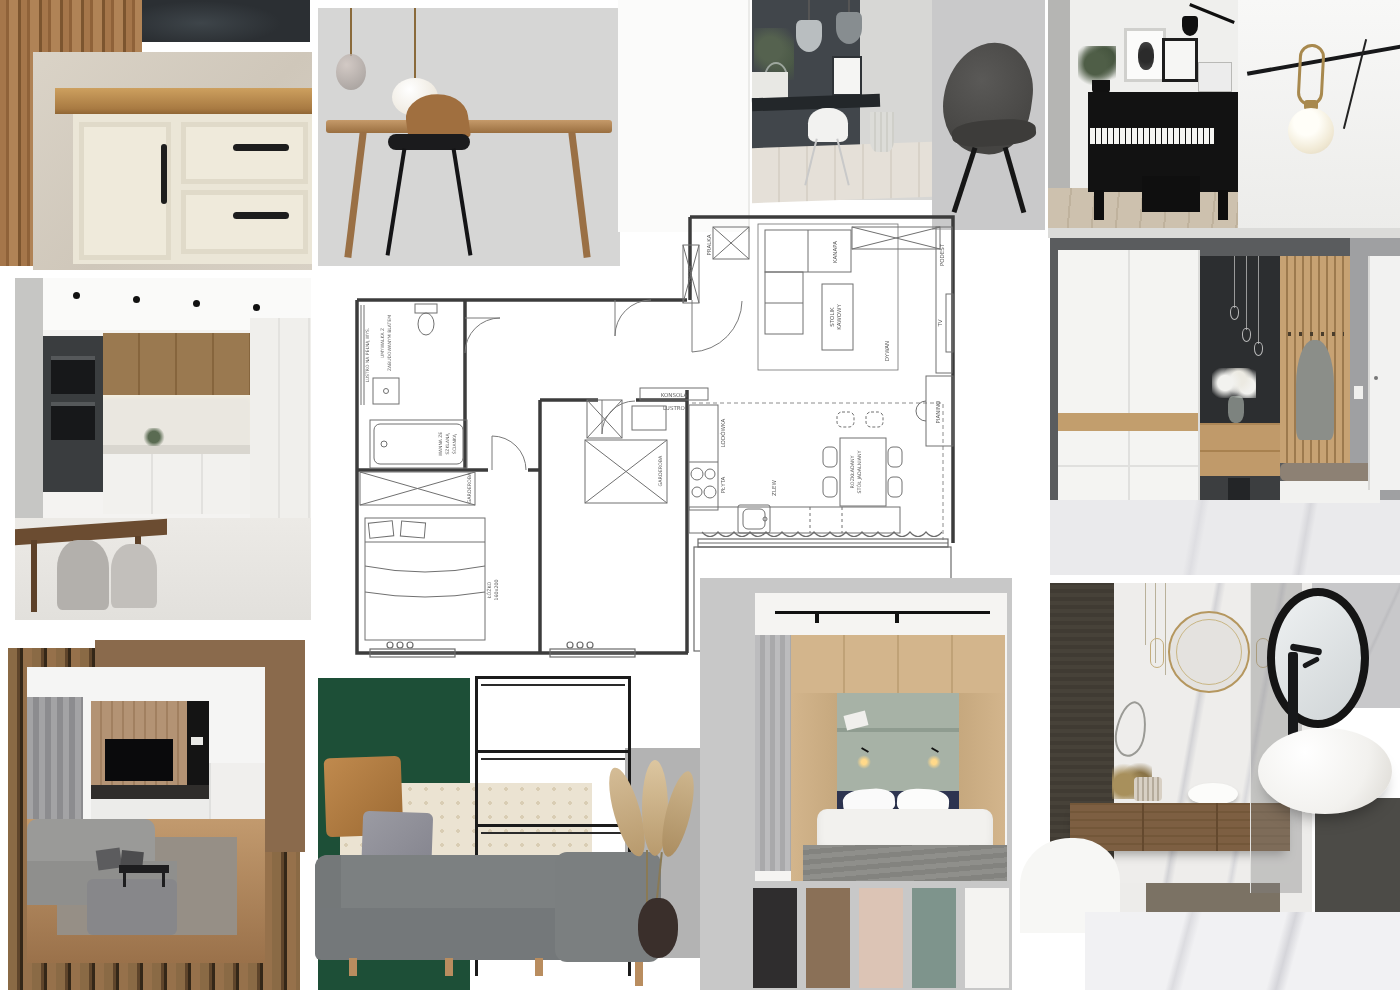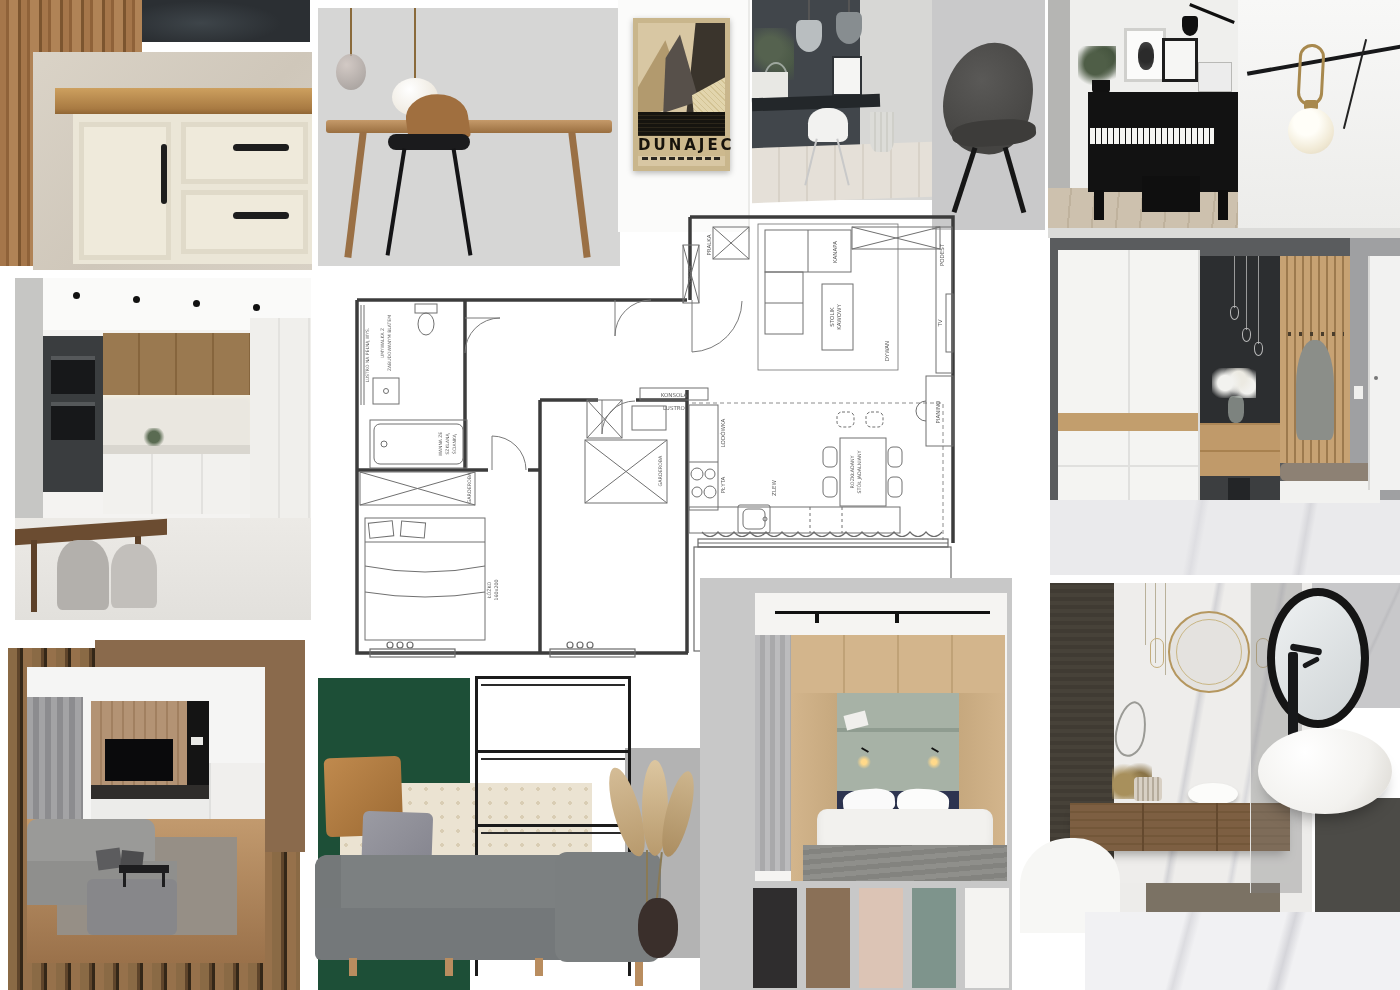--- a/index.html
+++ b/index.html
@@ -38,31 +38,20 @@
     <div class="t" style="left:8px;top:112px;width:286px;height:13px;background:linear-gradient(180deg,#c59a6a,#9a6f40);border-radius:3px;"></div>
     <div class="t" style="left:34px;top:124px;width:7px;height:126px;background:#9a7045;transform:rotate(7deg);"></div>
     <div class="t" style="left:258px;top:124px;width:7px;height:126px;background:#9a7045;transform:rotate(-7deg);"></div>
     <div class="t" style="left:88px;top:86px;width:62px;height:48px;background:#a06f3f;border-radius:46% 54% 8% 8%;transform:rotate(-8deg);"></div>
     <div class="t" style="left:70px;top:126px;width:82px;height:16px;background:#1b1b1d;border-radius:8px;"></div>
     <div class="t" style="left:76px;top:140px;width:4px;height:108px;background:#141416;transform:rotate(9deg);"></div>
     <div class="t" style="left:142px;top:140px;width:4px;height:108px;background:#141416;transform:rotate(-9deg);"></div>
   </div>
 
   <div class="t" style="left:618px;top:0;width:132px;height:232px;background:#fbfbfa;border-right:2px solid #ebebe9;"></div>
-  <div class="t" style="left:633px;top:18px;width:97px;height:153px;border:5px solid #c9b68c;background:#d8c7a3;box-shadow:0 2px 6px rgba(0,0,0,.28);">
-    <div class="t" style="left:48%;top:0;width:52%;height:78%;background:#3a342c;clip-path:polygon(35% 0,100% 0,100% 100%,10% 100%);"></div>
-    <div class="t" style="left:0;top:12%;width:70%;height:55%;background:#b29a6e;clip-path:polygon(0 60%,45% 0,80% 80%,0 100%);"></div>
-    <div class="t" style="left:18%;top:8%;width:55%;height:55%;background:#57504a;clip-path:polygon(25% 30%,55% 0,95% 85%,20% 100%);"></div>
-    <div class="t" style="left:62%;top:38%;width:38%;height:36%;background:repeating-linear-gradient(45deg,#e2d5ad 0 3px,#d3c394 3px 4px);clip-path:polygon(0 35%,100% 0,100% 100%,10% 100%);"></div>
-    <div class="t" style="left:0;top:62%;width:100%;height:17%;background:repeating-linear-gradient(180deg,#16140f 0 3px,#2c261a 3px 4px);"></div>
-    <div class="t" style="left:0;top:79%;width:100%;height:14%;background:#cdb98e;">
-      <div class="poster-title">DUNAJEC</div>
-    </div>
-    <div class="t" style="left:5%;top:94%;width:90%;height:3px;background:repeating-linear-gradient(90deg,#2a261f 0 6px,rgba(0,0,0,0) 6px 9px);"></div>
-  </div>
 
   <div class="t" style="left:752px;top:0;width:180px;height:200px;background:#d7d7d5;">
     <div class="t" style="left:0;top:0;width:108px;height:160px;background:#41464b;"></div>
     <div class="t" style="left:0;top:145px;width:100%;height:55px;background:repeating-linear-gradient(90deg,#e5e0d8 0 26px,#d8d2c8 26px 28px);transform:skewY(-2deg);"></div>
     <div class="t" style="left:56px;top:0;width:2px;height:22px;background:#555;"></div>
     <div class="t" style="left:44px;top:20px;width:26px;height:32px;background:#b9bec0;border-radius:20% 20% 50% 50%;"></div>
     <div class="t" style="left:96px;top:0;width:2px;height:14px;background:#555;"></div>
     <div class="t" style="left:84px;top:12px;width:26px;height:32px;background:#878d90;border-radius:20% 20% 50% 50%;"></div>
     <div class="t" style="left:2px;top:28px;width:40px;height:52px;background:radial-gradient(circle at 40% 40%,#55624f 30%,rgba(0,0,0,0) 70%),radial-gradient(circle at 70% 60%,#4a5846 25%,rgba(0,0,0,0) 60%);"></div>
     <div class="t" style="left:12px;top:62px;width:24px;height:32px;border-radius:50% 50% 45% 45%;border:2px solid rgba(220,225,225,.55);"></div>

